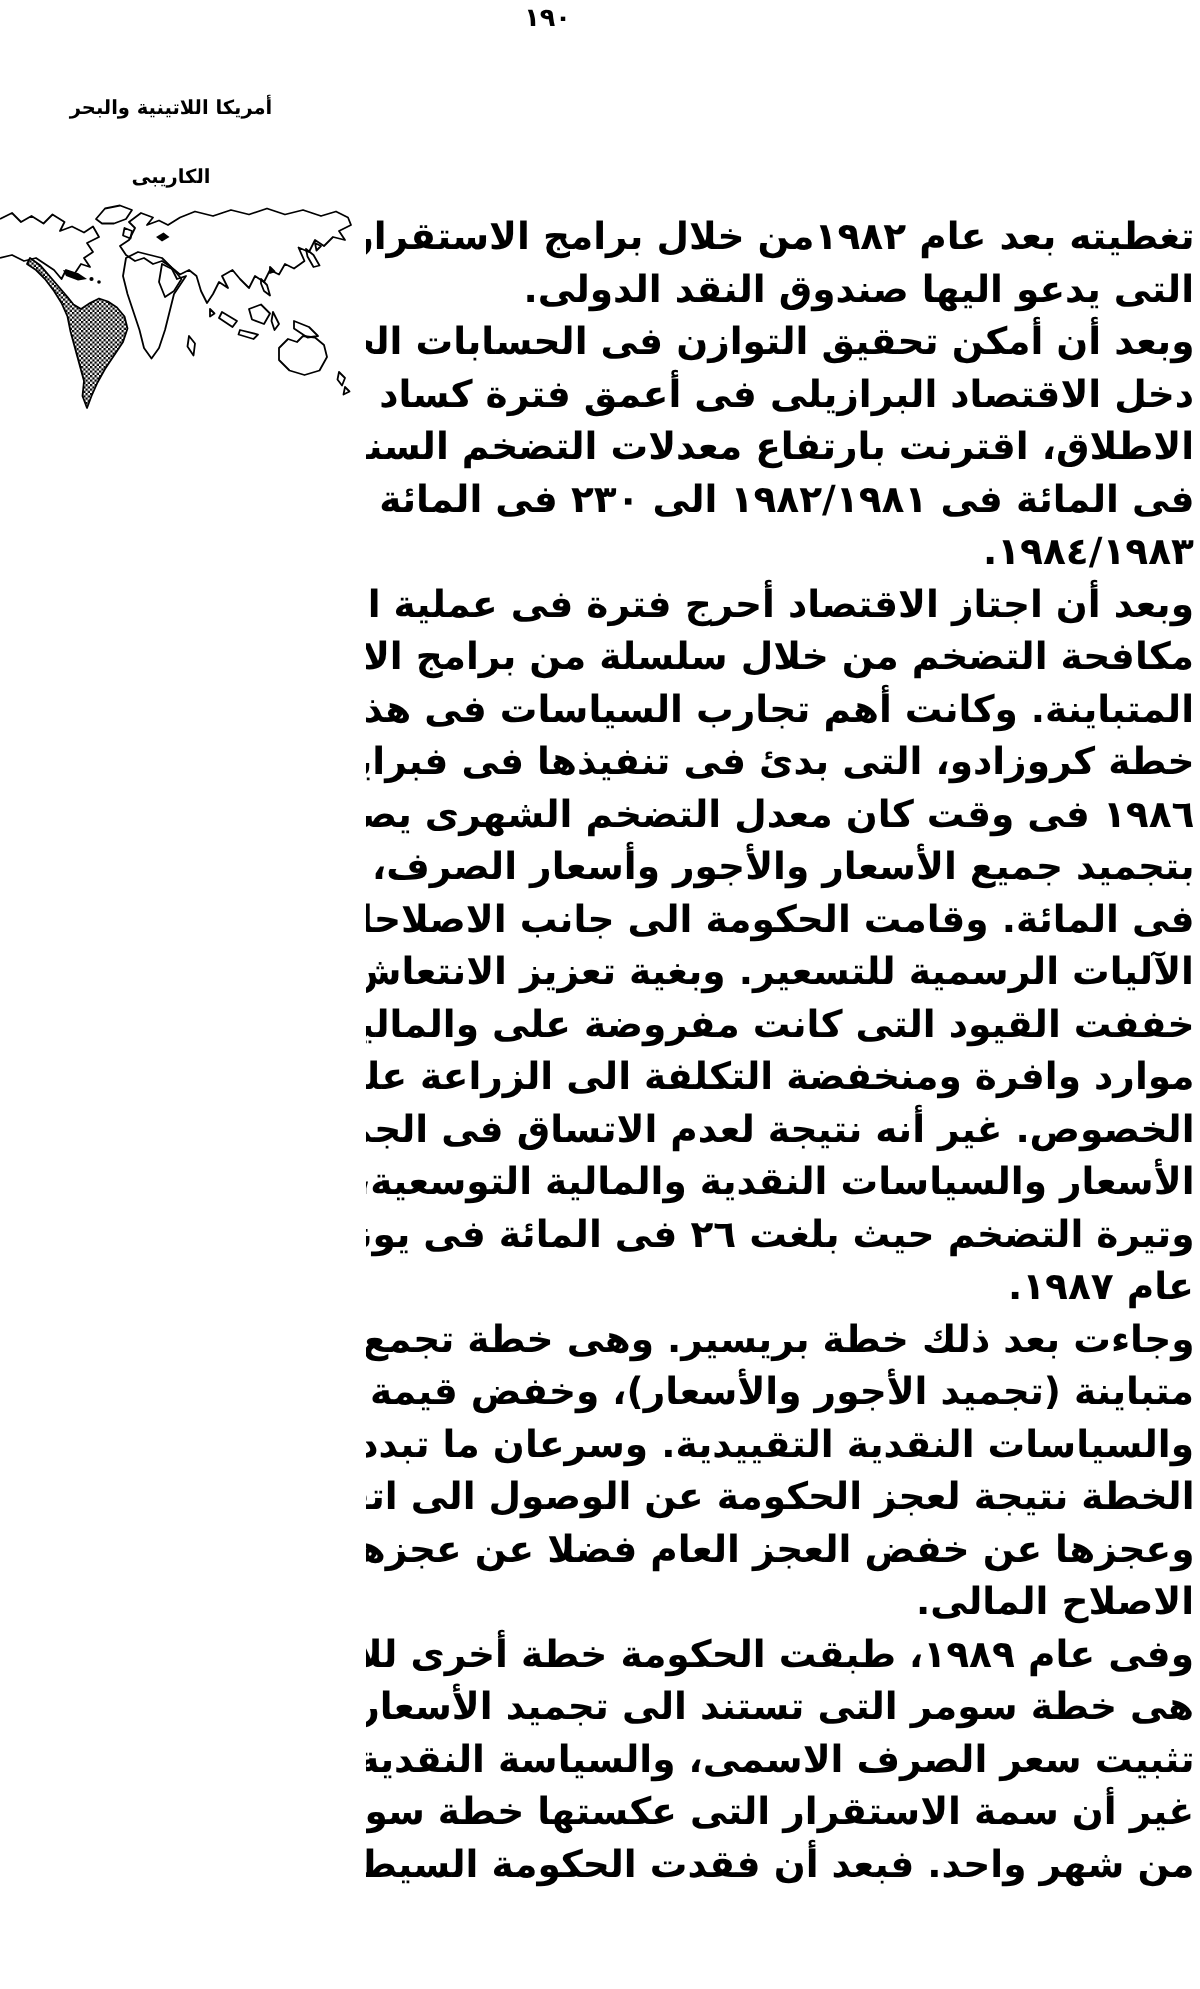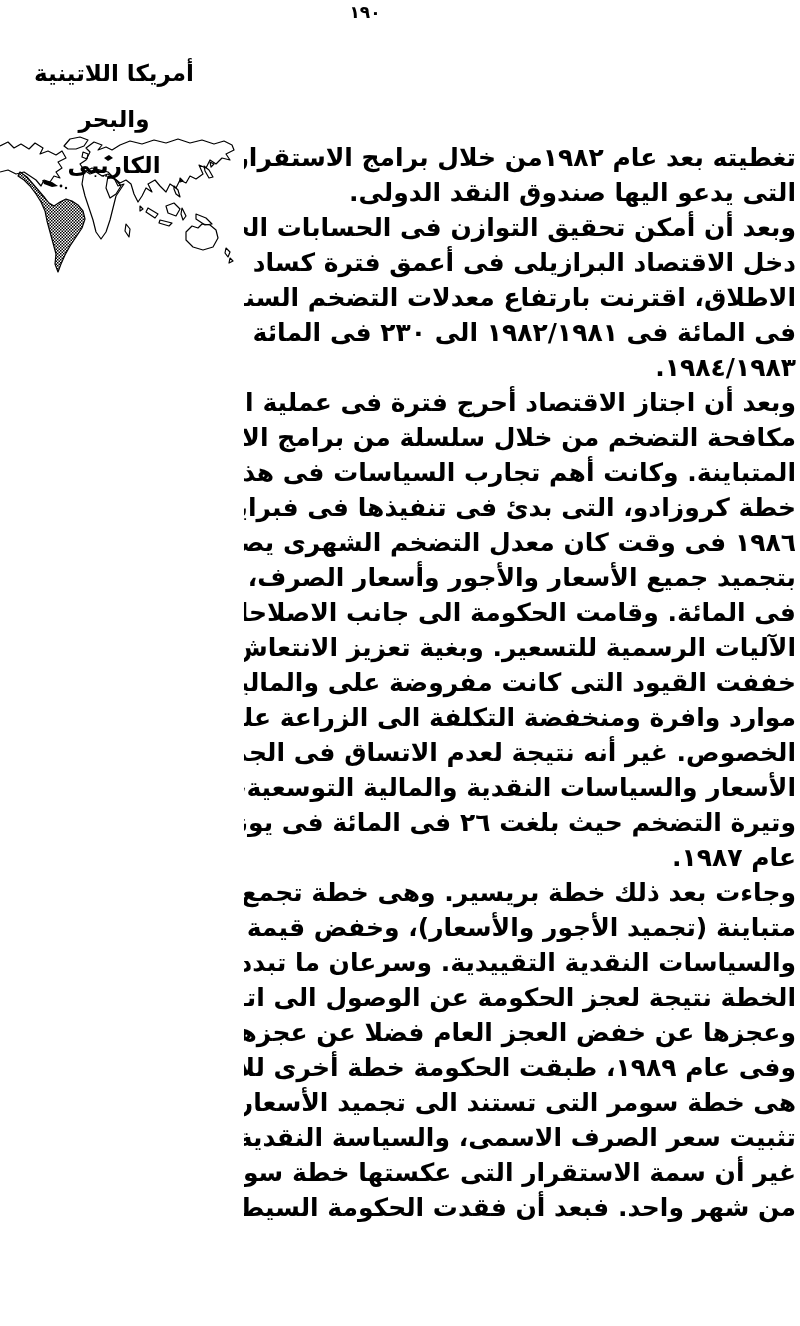--- a/index.html
+++ b/index.html
@@ -9,21 +9,21 @@
     font-family:"DejaVu Sans", sans-serif;
     position:relative;overflow:hidden;
   }
   .page-number{
     position:absolute;top:2px;left:300px;width:130px;
     text-align:center;font-size:17px;font-weight:bold;
     direction:rtl;
   }
   .region-heading{
     position:absolute;top:50px;left:0;width:228px;
-    text-align:center;font-weight:bold;font-size:23px;
+    text-align:center;font-weight:bold;font-size:13px;
     direction:rtl;line-height:46px;
   }
   .map-wrap{
     position:absolute;top:136px;left:0;width:236px;height:138px;
   }
   .map-wrap svg{display:block;width:236px;height:138px;}
   .body-text{
     position:absolute;top:140px;left:244px;width:552px;
     direction:rtl;
   }
@@ -121,18 +121,19 @@
   <div class="line">موارد وافرة ومنخفضة التكلفة الى الزراعة على وجه</div>
   <div class="line">الخصوص. غير أنه نتيجة لعدم الاتساق فى الجمع بين تجميد</div>
   <div class="line">الأسعار والسياسات النقدية والمالية التوسعية، تسارعت</div>
   <div class="line">وتيرة التضخم حيث بلغت ٢٦ فى المائة فى يونيو/ حزيران</div>
   <div class="line end">عام ١٩٨٧.</div>
   <div class="line">وجاءت بعد ذلك خطة بريسير. وهى خطة تجمع بين تدابير</div>
   <div class="line">متباينة (تجميد الأجور والأسعار)، وخفض قيمة العملة</div>
   <div class="line">والسياسات النقدية التقييدية. وسرعان ما تبددت الثقة فى</div>
   <div class="line">الخطة نتيجة لعجز الحكومة عن الوصول الى اتفاق مرض مع</div>
   <div class="line">وعجزها عن خفض العجز العام فضلا عن عجزها عن تنفيذ</div>
+  <div class="line end">الاصلاح المالى.</div>
   <div class="line">وفى عام ١٩٨٩، طبقت الحكومة خطة أخرى للاستقرار،</div>
   <div class="line">هى خطة سومر التى تستند الى تجميد الأسعار والأجور مع</div>
   <div class="line">تثبيت سعر الصرف الاسمى، والسياسة النقدية الصارمة.</div>
   <div class="line">غير أن سمة الاستقرار التى عكستها خطة سومر لم تدم أكثر</div>
   <div class="line">من شهر واحد. فبعد أن فقدت الحكومة السيطرة على الانفاق</div>
 </div>
 
 </body></html>

